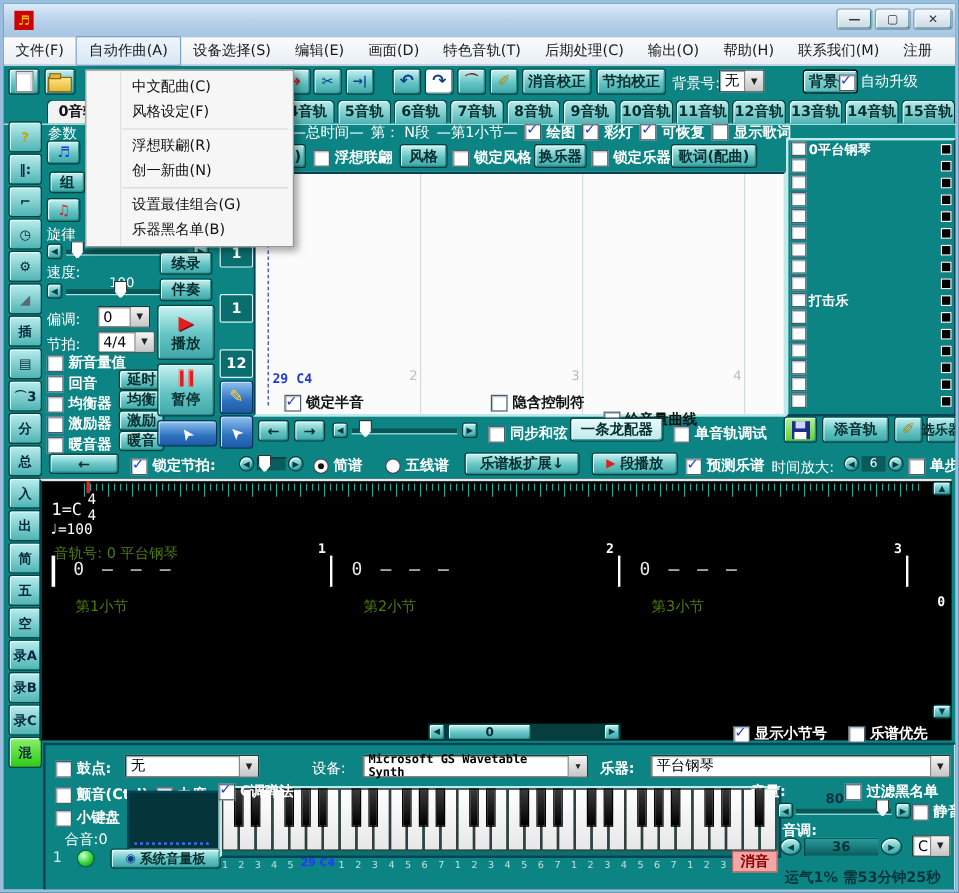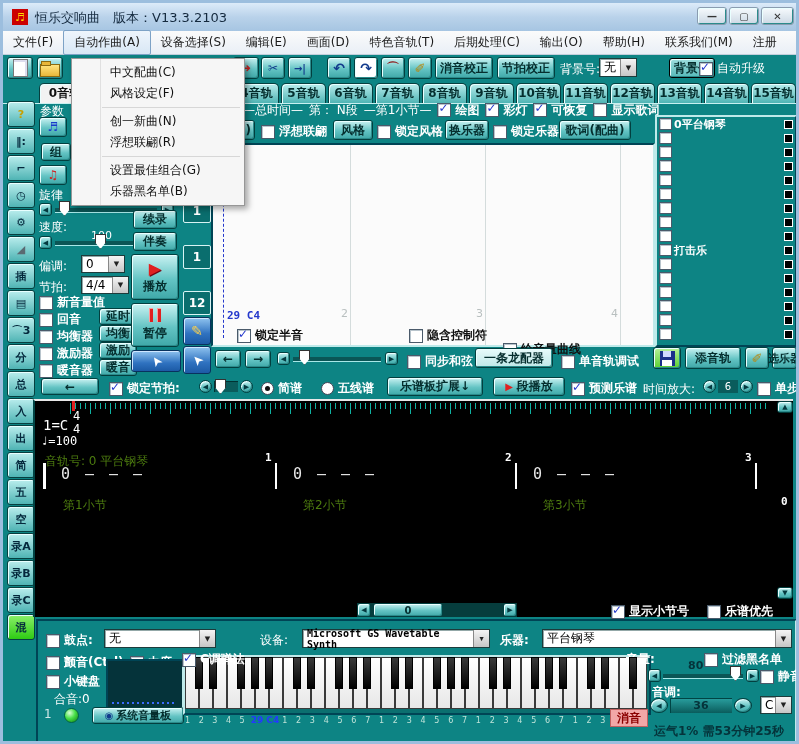--- a/index.html
+++ b/index.html
@@ -63,21 +63,20 @@
   .panelbox{border:2px solid;border-color:#045 #bfeaea #bfeaea #045;}
   .risen{border:2px solid;border-color:#bfeaea #045 #045 #bfeaea;}
 </style>
 </head>
 <body>
 
 <div id="win">
 
   <div class="abs" style="left:0;top:0;width:100%;height:28px;background:linear-gradient(#dcebf9,#b9d2ea 50%,#a6c5e2);border-bottom:1px solid #7d9fc2;">
     <span class="abs" style="left:9px;top:6px;width:16px;height:16px;background:#c00;display:flex;align-items:center;justify-content:center;color:#ffd700;font-size:11px;font-weight:bold;">♬</span>
-    <span class="abs" style="left:32px;top:6px;font-size:13px;color:#14293e;">恒乐交响曲　版本：V13.3.2103</span>
     <span class="abs btn" style="left:694px;top:4px;width:30px;height:18px;background:linear-gradient(#f6fafd,#ccd8e4);border:1px solid #8a9cb0;border-radius:3px;color:#333;font-size:10px;">—</span>
     <span class="abs btn" style="left:726px;top:4px;width:30px;height:18px;background:linear-gradient(#f6fafd,#ccd8e4);border:1px solid #8a9cb0;border-radius:3px;color:#333;font-size:10px;">▢</span>
     <span class="abs btn" style="left:758px;top:4px;width:33px;height:18px;background:linear-gradient(#f6fafd,#ccd8e4);border:1px solid #8a9cb0;border-radius:3px;color:#333;font-size:10px;">✕</span>
   </div>
 
   <div id="menubar">
       <span class="mitem">文件(F)</span>
       <span class="mitem active">自动作曲(A)</span>
       <span class="mitem">设备选择(S)</span>
       <span class="mitem">编辑(E)</span>
@@ -623,20 +622,20 @@
       </span>
     <b class="abs dlbl" style="left:616px;top:102px;font-weight:bold;">运气1% 需53分钟25秒</b>
   </div>
 
   <span class="abs" style="left:30px;top:739px;width:12px;height:5px;background:#fff;border:1px solid #888;"></span>
 
   <div id="dropmenu">
       <div class="dmi">中文配曲(C)</div>
       <div class="dmi">风格设定(F)</div>
       <div class="dsep"></div>
+      <div class="dmi">浮想联翩(R)</div>
       <div class="dmi">创一新曲(N)</div>
-      <div class="dmi">浮想联翩(R)</div>
       <div class="dsep"></div>
       <div class="dmi">设置最佳组合(G)</div>
       <div class="dmi">乐器黑名单(B)</div>
     </div>
 
 </div>
 
 </body></html>

